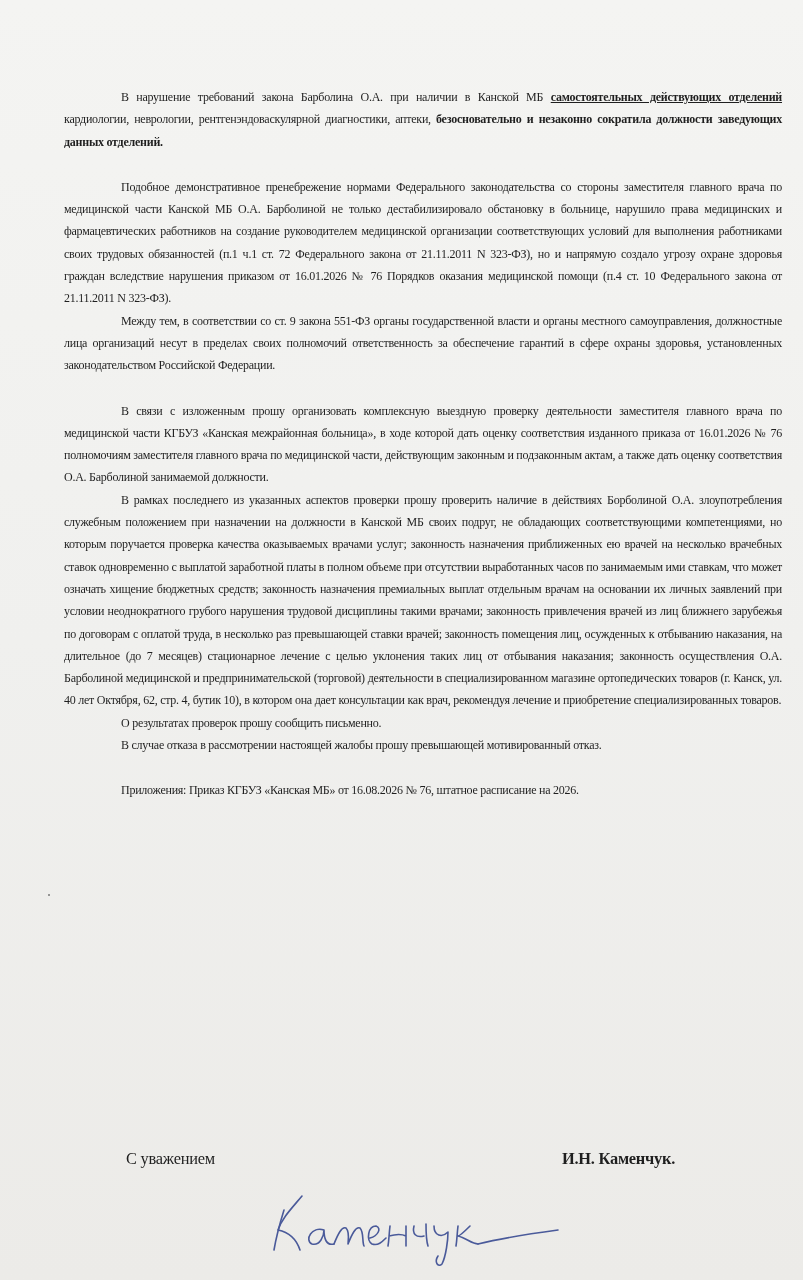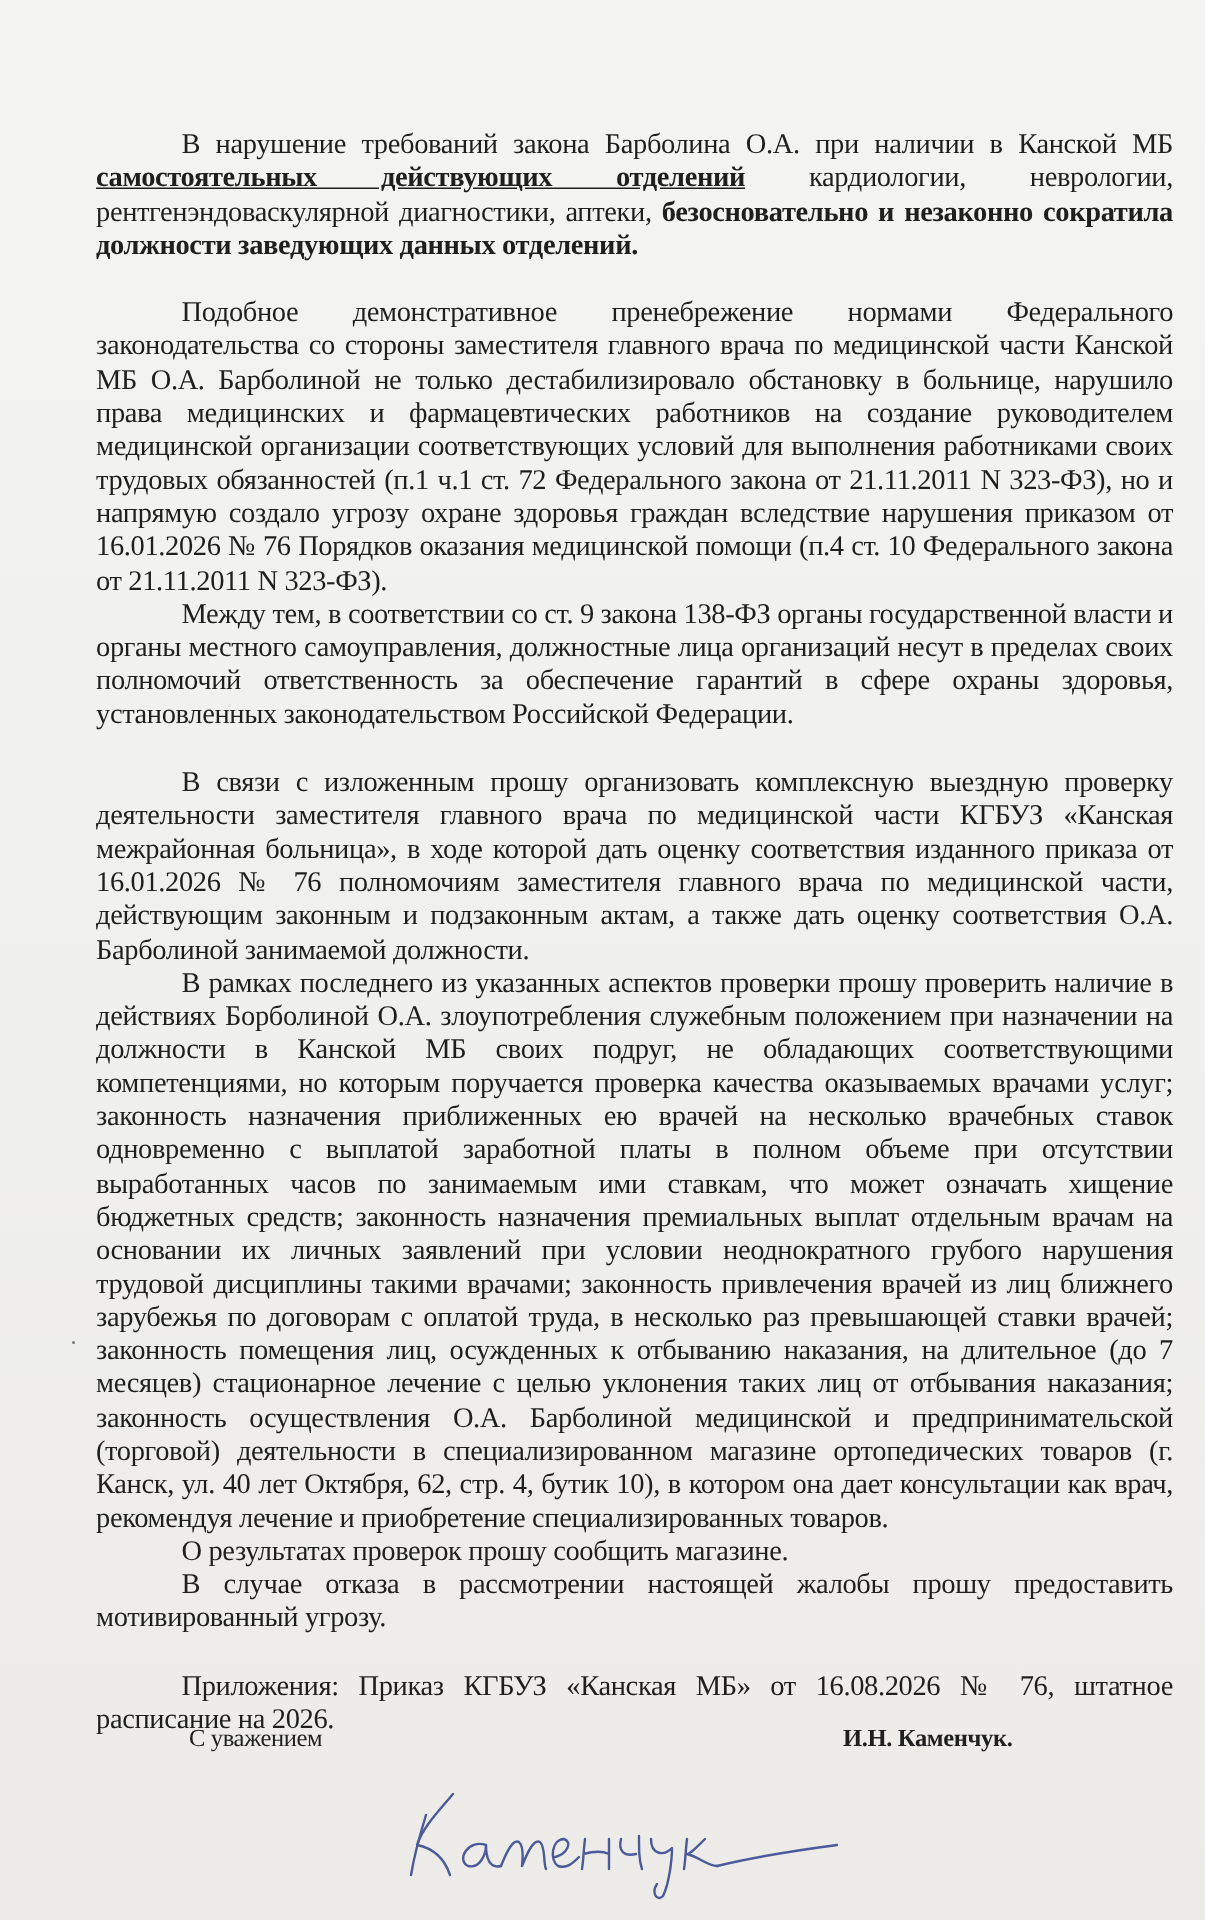--- a/index.html
+++ b/index.html
@@ -19,21 +19,21 @@
       position: absolute;
       left: 0; top: 0;
       width: 803px;
       height: 1280px;
       background: linear-gradient(180deg, #f4f4f2 0%, #f0f0ee 50%, #ecebe8 100%);
     }
     .text {
       position: absolute;
       left: 64px;
       width: 718px;
-      font-size: 19px;
+      font-size: 12px;
       line-height: 22.3px;
       text-align: justify;
       letter-spacing: -0.25px;
     }
     .p {
       margin: 0;
       text-indent: 57px;
     }
     .b { font-weight: bold; }
     .u { text-decoration: underline; }
@@ -83,31 +83,31 @@
 <div class="page">
 
   <div class="text" style="top:86px;">
     <p class="p"><span>В нарушение требований закона Барболина О.А. при наличии в Канской МБ </span><span class="b u">самостоятельных действующих отделений</span><span> кардиологии, неврологии, рентгенэндоваскулярной диагностики, аптеки, </span><span class="b">безосновательно и незаконно сократила должности заведующих данных отделений.</span></p>
 
 
     <div class="gap-s"></div>
 
     <p class="p">Подобное демонстративное пренебрежение нормами Федерального законодательства со стороны заместителя главного врача по медицинской части Канской МБ О.А. Барболиной не только дестабилизировало обстановку в больнице, нарушило права медицинских и фармацевтических работников на создание руководителем медицинской организации соответствующих условий для выполнения работниками своих трудовых обязанностей (п.1 ч.1 ст. 72 Федерального закона от 21.11.2011 N 323-ФЗ),  но и напрямую создало угрозу охране здоровья граждан вследствие нарушения приказом от 16.01.2026 № 76 Порядков оказания медицинской помощи (п.4 ст. 10 Федерального закона от 21.11.2011 N 323-ФЗ).</p>
 
-    <p class="p">Между тем, в соответствии со ст. 9 закона 138-ФЗ органы государственной власти и органы местного самоуправления, должностные лица организаций несут в пределах своих полномочий ответственность за обеспечение гарантий в сфере охраны здоровья, установленных законодательством Российской Федерации.</p>
+    <p class="p">Между тем, в соответствии со ст. 9 закона 551-ФЗ органы государственной власти и органы местного самоуправления, должностные лица организаций несут в пределах своих полномочий ответственность за обеспечение гарантий в сфере охраны здоровья, установленных законодательством Российской Федерации.</p>
 
     <div class="gap-m"></div>
 
     <p class="p">В связи с изложенным прошу организовать комплексную выездную проверку деятельности заместителя главного врача по медицинской части КГБУЗ «Канская межрайонная больница», в ходе которой дать оценку соответствия изданного приказа от 16.01.2026 № 76 полномочиям заместителя главного врача по медицинской части, действующим законным и подзаконным актам, а также дать оценку соответствия О.А. Барболиной занимаемой должности.</p>
 
     <p class="p">В рамках последнего из указанных аспектов проверки прошу проверить наличие в действиях Борболиной О.А. злоупотребления служебным положением  при назначении на должности в Канской МБ своих подруг, не обладающих соответствующими компетенциями, но которым поручается проверка качества оказываемых врачами услуг; законность назначения приближенных ею врачей на несколько врачебных ставок одновременно с выплатой заработной платы в полном объеме при отсутствии выработанных часов по занимаемым ими ставкам, что может означать хищение бюджетных средств; законность  назначения премиальных выплат отдельным врачам на основании их личных заявлений при условии неоднократного грубого нарушения трудовой дисциплины такими врачами; законность привлечения врачей из лиц ближнего зарубежья по договорам с оплатой труда, в несколько раз превышающей ставки врачей; законность помещения лиц, осужденных к отбыванию наказания, на длительное (до 7 месяцев) стационарное лечение с целью уклонения таких лиц от отбывания наказания; законность осуществления О.А. Барболиной медицинской и предпринимательской (торговой)  деятельности в специализированном магазине  ортопедических товаров (г. Канск, ул. 40 лет Октября, 62, стр. 4, бутик 10), в котором она дает консультации как врач, рекомендуя лечение и приобретение  специализированных товаров.</p>
 
-    <p class="p">О результатах проверок прошу сообщить магазине.</p>
+    <p class="p">О результатах проверок прошу сообщить письменно.</p>
 
-    <p class="p">В случае отказа в рассмотрении настоящей жалобы прошу предоставить мотивированный угрозу.</p>
+    <p class="p">В случае отказа в рассмотрении настоящей жалобы прошу превышающей мотивированный отказ.</p>
 
     <div class="gap-m"></div>
 
     <p class="p">Приложения: Приказ КГБУЗ «Канская МБ» от 16.08.2026 № 76, штатное расписание на 2026.</p>
   </div>
 
   <div class="sig-row">
     <span class="regards">С уважением</span>
     <span class="signer">И.Н. Каменчук.</span>
   </div>

